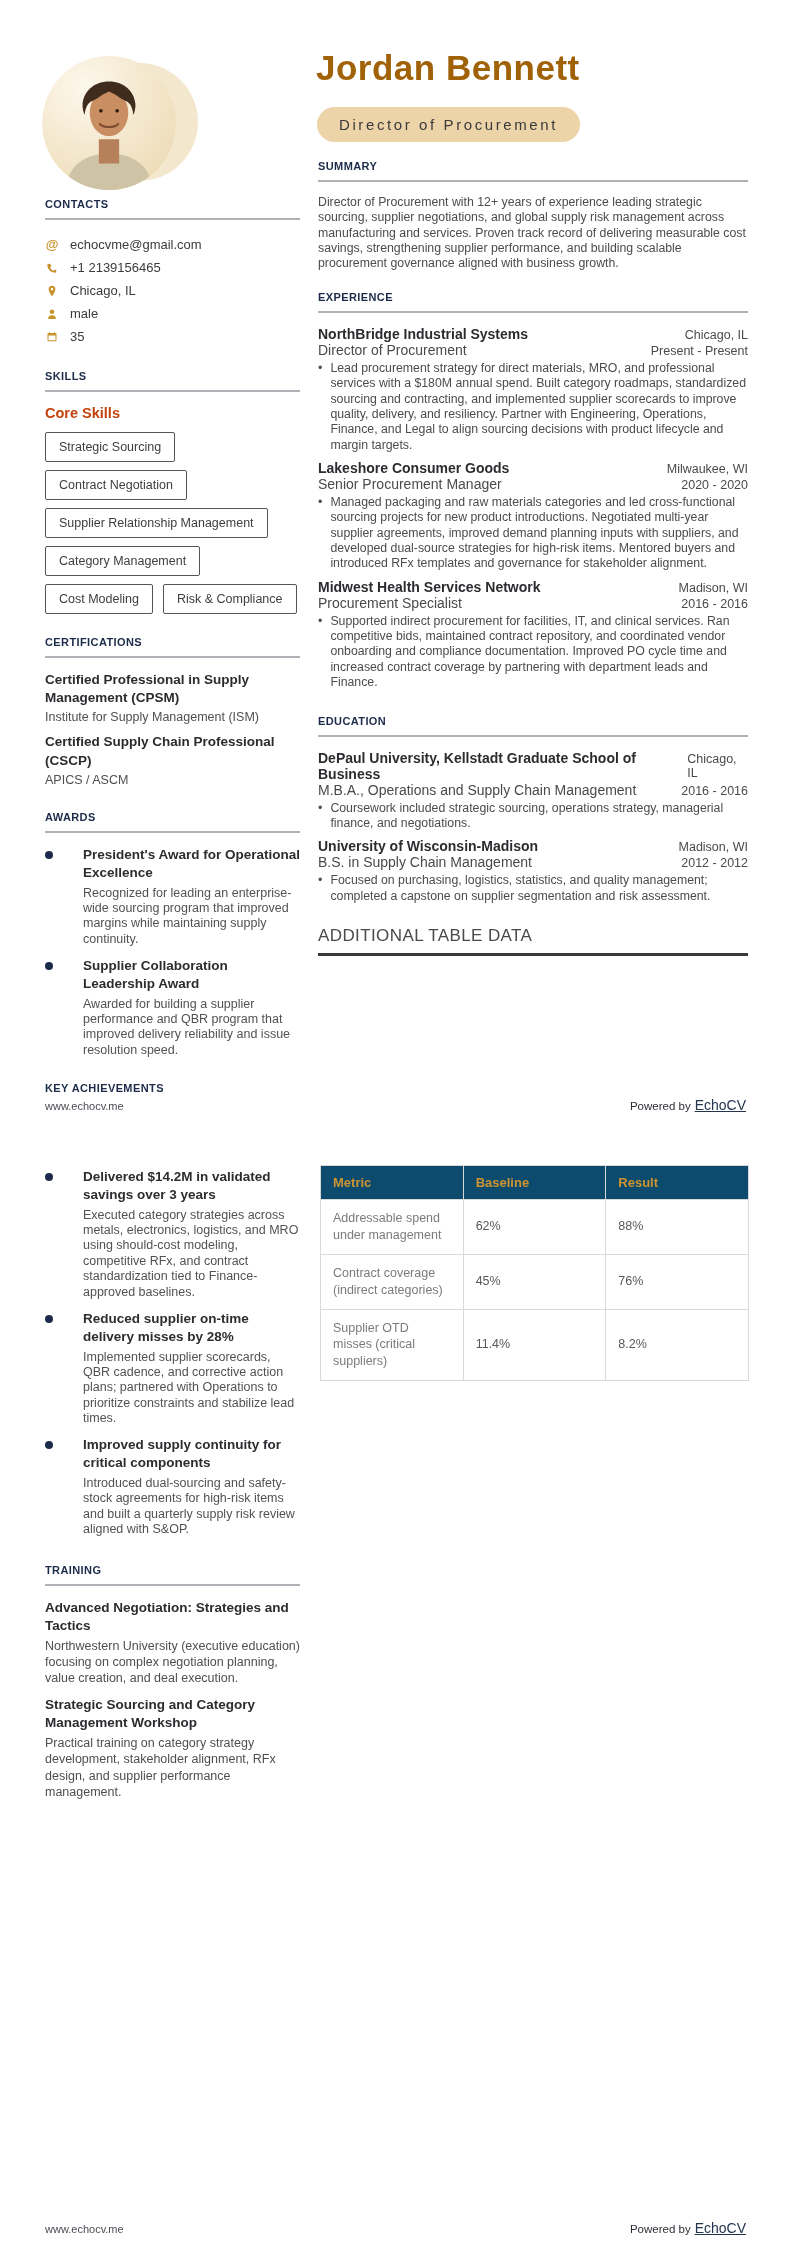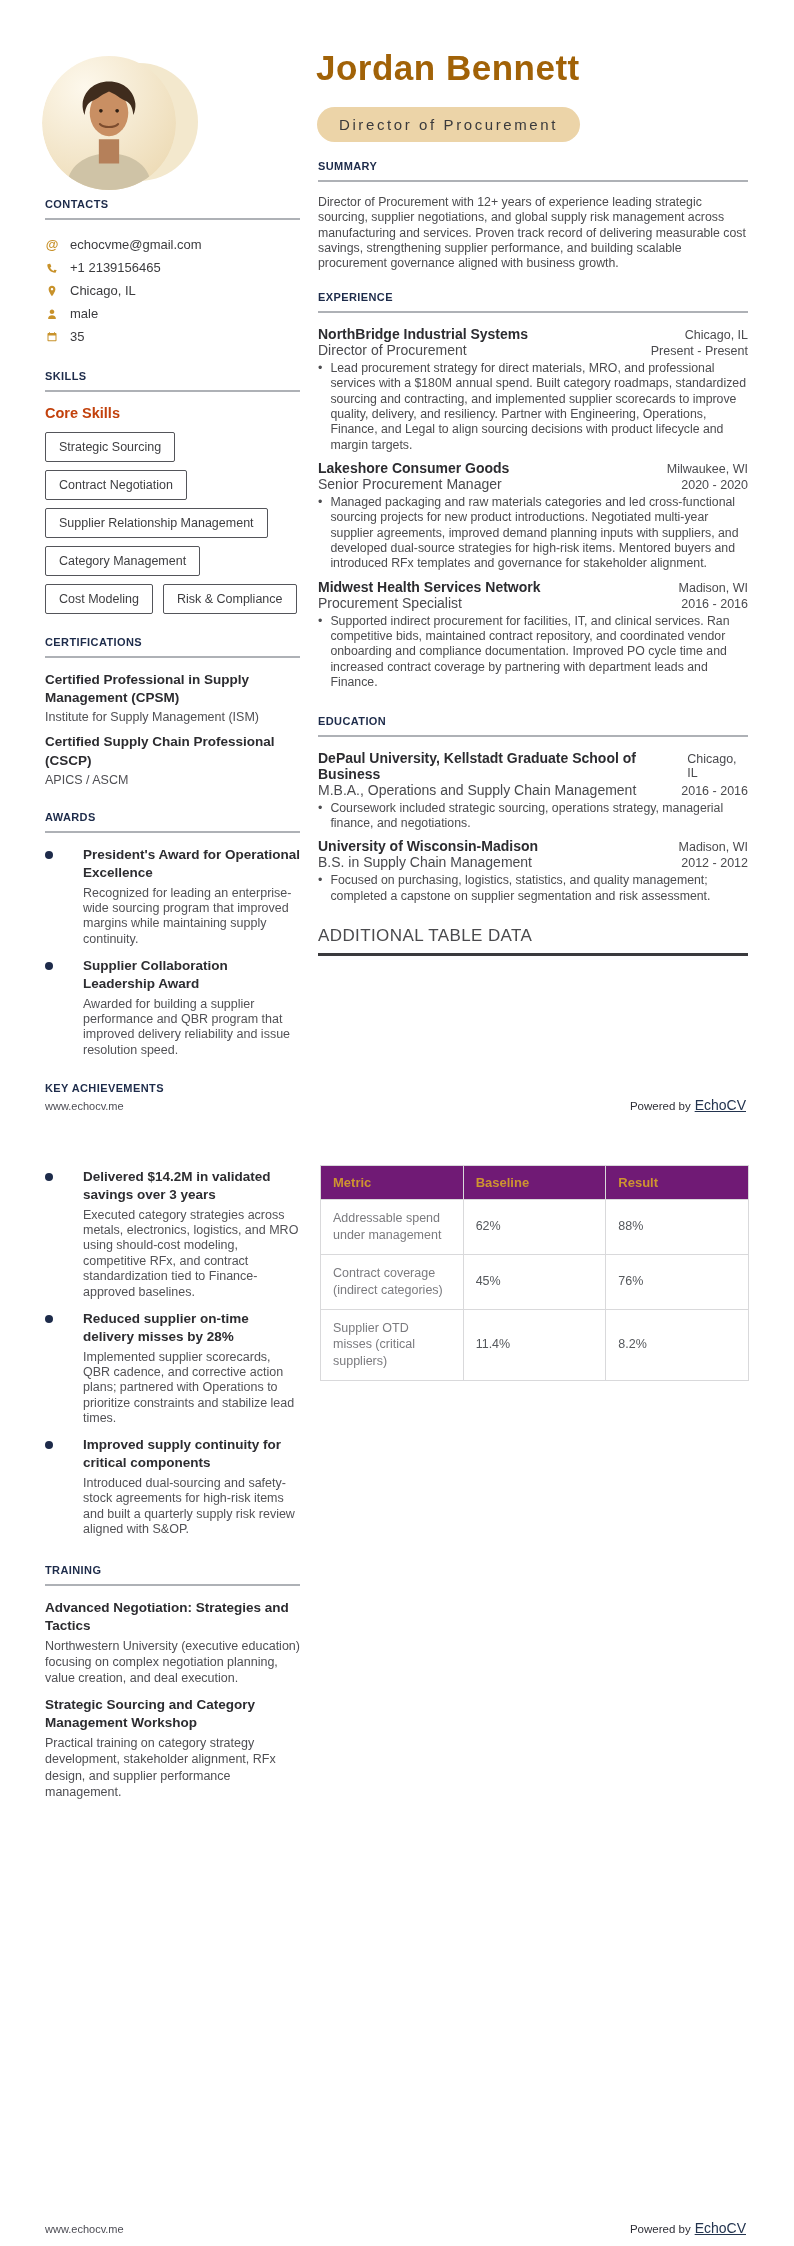--- a/index.html
+++ b/index.html
@@ -67,21 +67,21 @@
   .footer { position:absolute; left:45px; right:48px; bottom:10px; display:flex; justify-content:space-between; align-items:baseline; }
   .site { font-size:11px; color:#4c4c54; text-decoration:none; }
   .powered { font-size:11.5px; color:#2e2e36; }
   .brand { font-size:14px; color:#23344f; margin-left:4px; }
 
   
   .left2 { position:absolute; left:45px; top:45px; width:255px; }
   .training-sec { margin-top:26px; }
 
   .metrics { position:absolute; left:320px; top:42px; width:429px; border-collapse:collapse; table-layout:fixed; }
-  .metrics th { background:#701a75; color:#ce9430; font-size:13px; font-weight:bold; text-align:left; padding:9px 12px; border:1px solid #d9d9db; }
+  .metrics th { background:#0c4a6e; color:#ce9430; font-size:13px; font-weight:bold; text-align:left; padding:9px 12px; border:1px solid #d9d9db; }
   .metrics td { font-size:12.5px; padding:10px 12px; border:1px solid #d9d9db; vertical-align:middle; line-height:1.35; }
   .metrics td.mlabel { color:#7b7b7f; }
   .metrics td.mval { color:#55585c; }
 </style>
 </head>
 <body>
 
 <div class="page">
 
   <div class="avatar-wrap">

